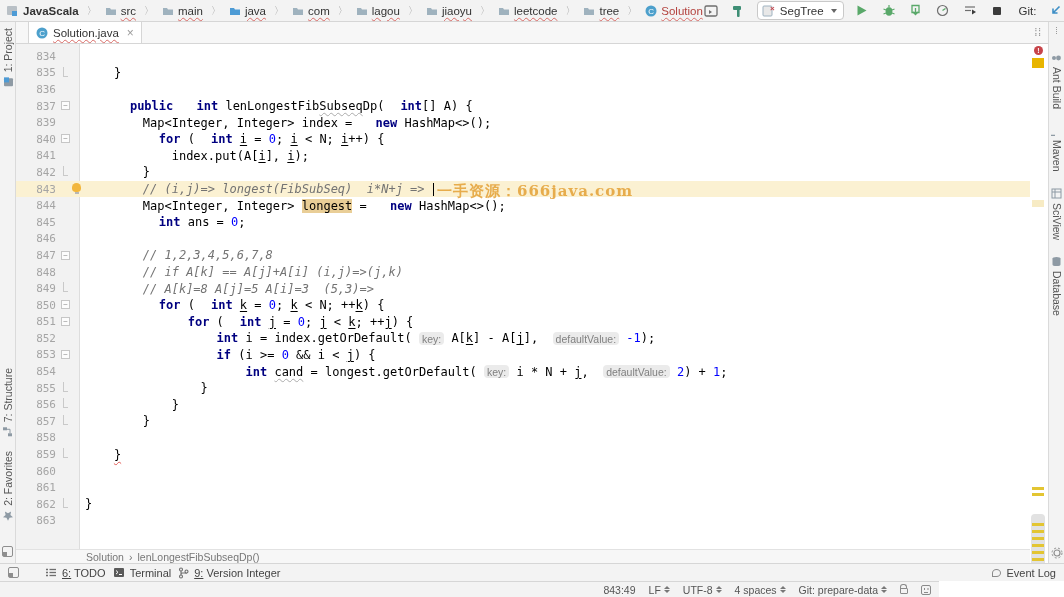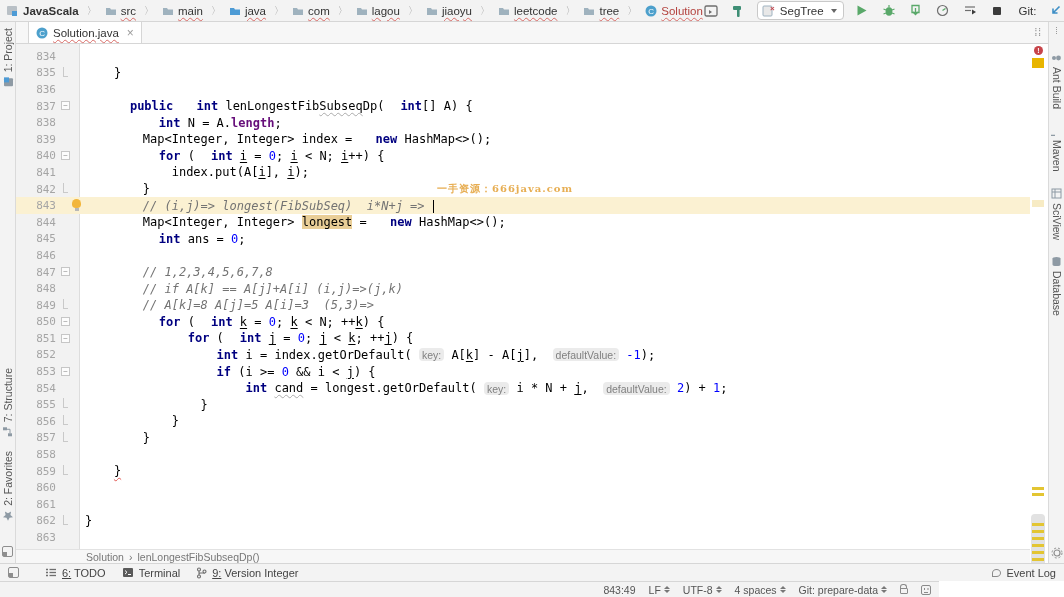--- a/index.html
+++ b/index.html
@@ -55,21 +55,21 @@
   .tok-cm  { color:#737373; font-style:italic; }
   .tok-num { color:#0000FF; }
   .tok-fld { color:#660E7A; font-weight:bold; }
   .tok-hl  { background:#E9CE97; }
   .tok-u   { text-decoration:underline; text-underline-offset:2px; }
   .tok-typo{ text-decoration:underline; -webkit-text-decoration:underline wavy #ABABAB; text-decoration:underline wavy #ABABAB 1px; text-underline-offset:2px; }
   .tok-err { text-decoration:underline; -webkit-text-decoration:underline wavy #E25A55; text-decoration:underline wavy #E25A55 1px; text-underline-offset:2px; }
   .tok-hint{ background:#EBEBEB; color:#808080; border-radius:4px; padding:0.5px 3px; font-size:10.5px; font-family:"Liberation Sans",sans-serif; }
   .caret { display:inline-block; width:1.5px; height:13px; background:#000; vertical-align:middle; margin-left:1px; }
 
-  #watermark { position:absolute; left:421px; top:138px; font-family:"DejaVu Serif",serif; font-size:10px; font-weight:bold; color:rgba(227,160,53,0.85); letter-spacing:1px; pointer-events:none; }
+  #watermark { position:absolute; left:421px; top:138px; font-family:"DejaVu Serif",serif; font-size:15px; font-weight:bold; color:rgba(227,160,53,0.85); letter-spacing:1px; pointer-events:none; }
 
   
   #stripe { position:absolute; right:18px; top:44px; width:16px; height:505px; background:#FFF; }
   .stripe-ind-err { position:absolute; left:4px; top:2px; width:9px; height:9px; border-radius:50%; background:#C7444A; color:#FFF; font-size:7px; line-height:9px; text-align:center; font-weight:bold; }
   .stripe-ind-warn { position:absolute; left:2px; top:14px; width:12px; height:10px; background:#E8B500; }
   .stripe-mark { position:absolute; left:2px; width:12px; }
   #scroll-thumb { position:absolute; left:1px; width:14px; background:rgba(140,140,140,0.25); border-radius:4px; }
 
   
   #crumbs-bottom { position:absolute; left:16px; top:549px; width:1014px; height:14px; background:#F7F7F7; border-top:1px solid #E2E2E2; display:flex; align-items:center; padding-left:70px; gap:5px; font-size:10.5px; color:#777; }
@@ -386,21 +386,20 @@
       </span>
     </div>
 
   <div id="editor">
     <div id="gutter-bg"></div>
     <div id="code-rows">
         <div class="crow"><span class="lnum">834</span><span class="foldc"></span><span class="ctext"></span></div>
         <div class="crow"><span class="lnum">835</span><span class="foldc"><span class="fold-end"></span></span><span class="ctext"><span>    }</span></span></div>
         <div class="crow"><span class="lnum">836</span><span class="foldc"></span><span class="ctext"></span></div>
         <div class="crow"><span class="lnum">837</span><span class="foldc"><span class="fold-open">−</span></span><span class="ctext"><span>    </span><span class="tok-kw">public</span><span> </span><span class="tok-kw">int</span><span> lenLongestFib</span><span class="tok-typo">Subseq</span><span>Dp(</span><span class="tok-kw">int</span><span>[] A) {</span></span></div>
-        <div class="crow"><span class="lnum">838</span><span class="foldc"></span><span class="ctext"><span>        </span><span class="tok-kw">int</span><span> N = A.</span><span class="tok-fld">length</span><span>;</span></span></div>
         <div class="crow"><span class="lnum">839</span><span class="foldc"></span><span class="ctext"><span>        Map&lt;Integer, Integer&gt; index = </span><span class="tok-kw">new</span><span> HashMap&lt;&gt;();</span></span></div>
         <div class="crow"><span class="lnum">840</span><span class="foldc"><span class="fold-open">−</span></span><span class="ctext"><span>        </span><span class="tok-kw">for</span><span> (</span><span class="tok-kw">int</span><span> </span><span class="tok-u">i</span><span> = </span><span class="tok-num">0</span><span>; </span><span class="tok-u">i</span><span> &lt; N; </span><span class="tok-u">i</span><span>++) {</span></span></div>
         <div class="crow"><span class="lnum">841</span><span class="foldc"></span><span class="ctext"><span>            index.put(A[</span><span class="tok-u">i</span><span>], </span><span class="tok-u">i</span><span>);</span></span></div>
         <div class="crow"><span class="lnum">842</span><span class="foldc"><span class="fold-end"></span></span><span class="ctext"><span>        }</span></span></div>
         <div class="crow active"><span class="lnum">843</span><span class="foldc"></span><span class="bulb"></span><span class="ctext"><span>        </span><span class="tok-cm">// (i,j)=&gt; longest(FibSubSeq)  i*N+j =&gt; </span><span class="caret"></span></span></div>
         <div class="crow"><span class="lnum">844</span><span class="foldc"></span><span class="ctext"><span>        Map&lt;Integer, Integer&gt; </span><span class="tok-hl">longest</span><span> = </span><span class="tok-kw">new</span><span> HashMap&lt;&gt;();</span></span></div>
         <div class="crow"><span class="lnum">845</span><span class="foldc"></span><span class="ctext"><span>        </span><span class="tok-kw">int</span><span> ans = </span><span class="tok-num">0</span><span>;</span></span></div>
         <div class="crow"><span class="lnum">846</span><span class="foldc"></span><span class="ctext"></span></div>
         <div class="crow"><span class="lnum">847</span><span class="foldc"><span class="fold-open">−</span></span><span class="ctext"><span>        </span><span class="tok-cm">// 1,2,3,4,5,6,7,8</span></span></div>
         <div class="crow"><span class="lnum">848</span><span class="foldc"></span><span class="ctext"><span>        </span><span class="tok-cm">// if A[k] == A[j]+A[i] (i,j)=&gt;(j,k)</span></span></div>
@@ -439,21 +438,21 @@
     </div>
 
   <div id="crumbs-bottom">
       <span>Solution</span>
       <span>›</span>
       <span>lenLongestFibSubseqDp()</span>
     </div>
 
   <div id="toolwin-bar">
     <span class="sw-icon" style="margin-right:4px;"></span>
-    <span id="twb-left" style="display:flex;gap:16px;">
+    <span id="twb-left" style="display:flex;gap:7px;">
         <span class="twb-item mn">
           <span class="ico">
             <svg width="12" height="11">
               <line x1="1" y1="2.5" x2="3" y2="2.5" stroke="#6E6E6E" stroke-width="1.3"></line>
               <line x1="4.5" y1="2.5" x2="11" y2="2.5" stroke="#6E6E6E" stroke-width="1.3"></line>
               <line x1="1" y1="5.5" x2="3" y2="5.5" stroke="#6E6E6E" stroke-width="1.3"></line>
               <line x1="4.5" y1="5.5" x2="11" y2="5.5" stroke="#6E6E6E" stroke-width="1.3"></line>
               <line x1="1" y1="8.5" x2="3" y2="8.5" stroke="#6E6E6E" stroke-width="1.3"></line>
               <line x1="4.5" y1="8.5" x2="11" y2="8.5" stroke="#6E6E6E" stroke-width="1.3"></line>
             </svg>

